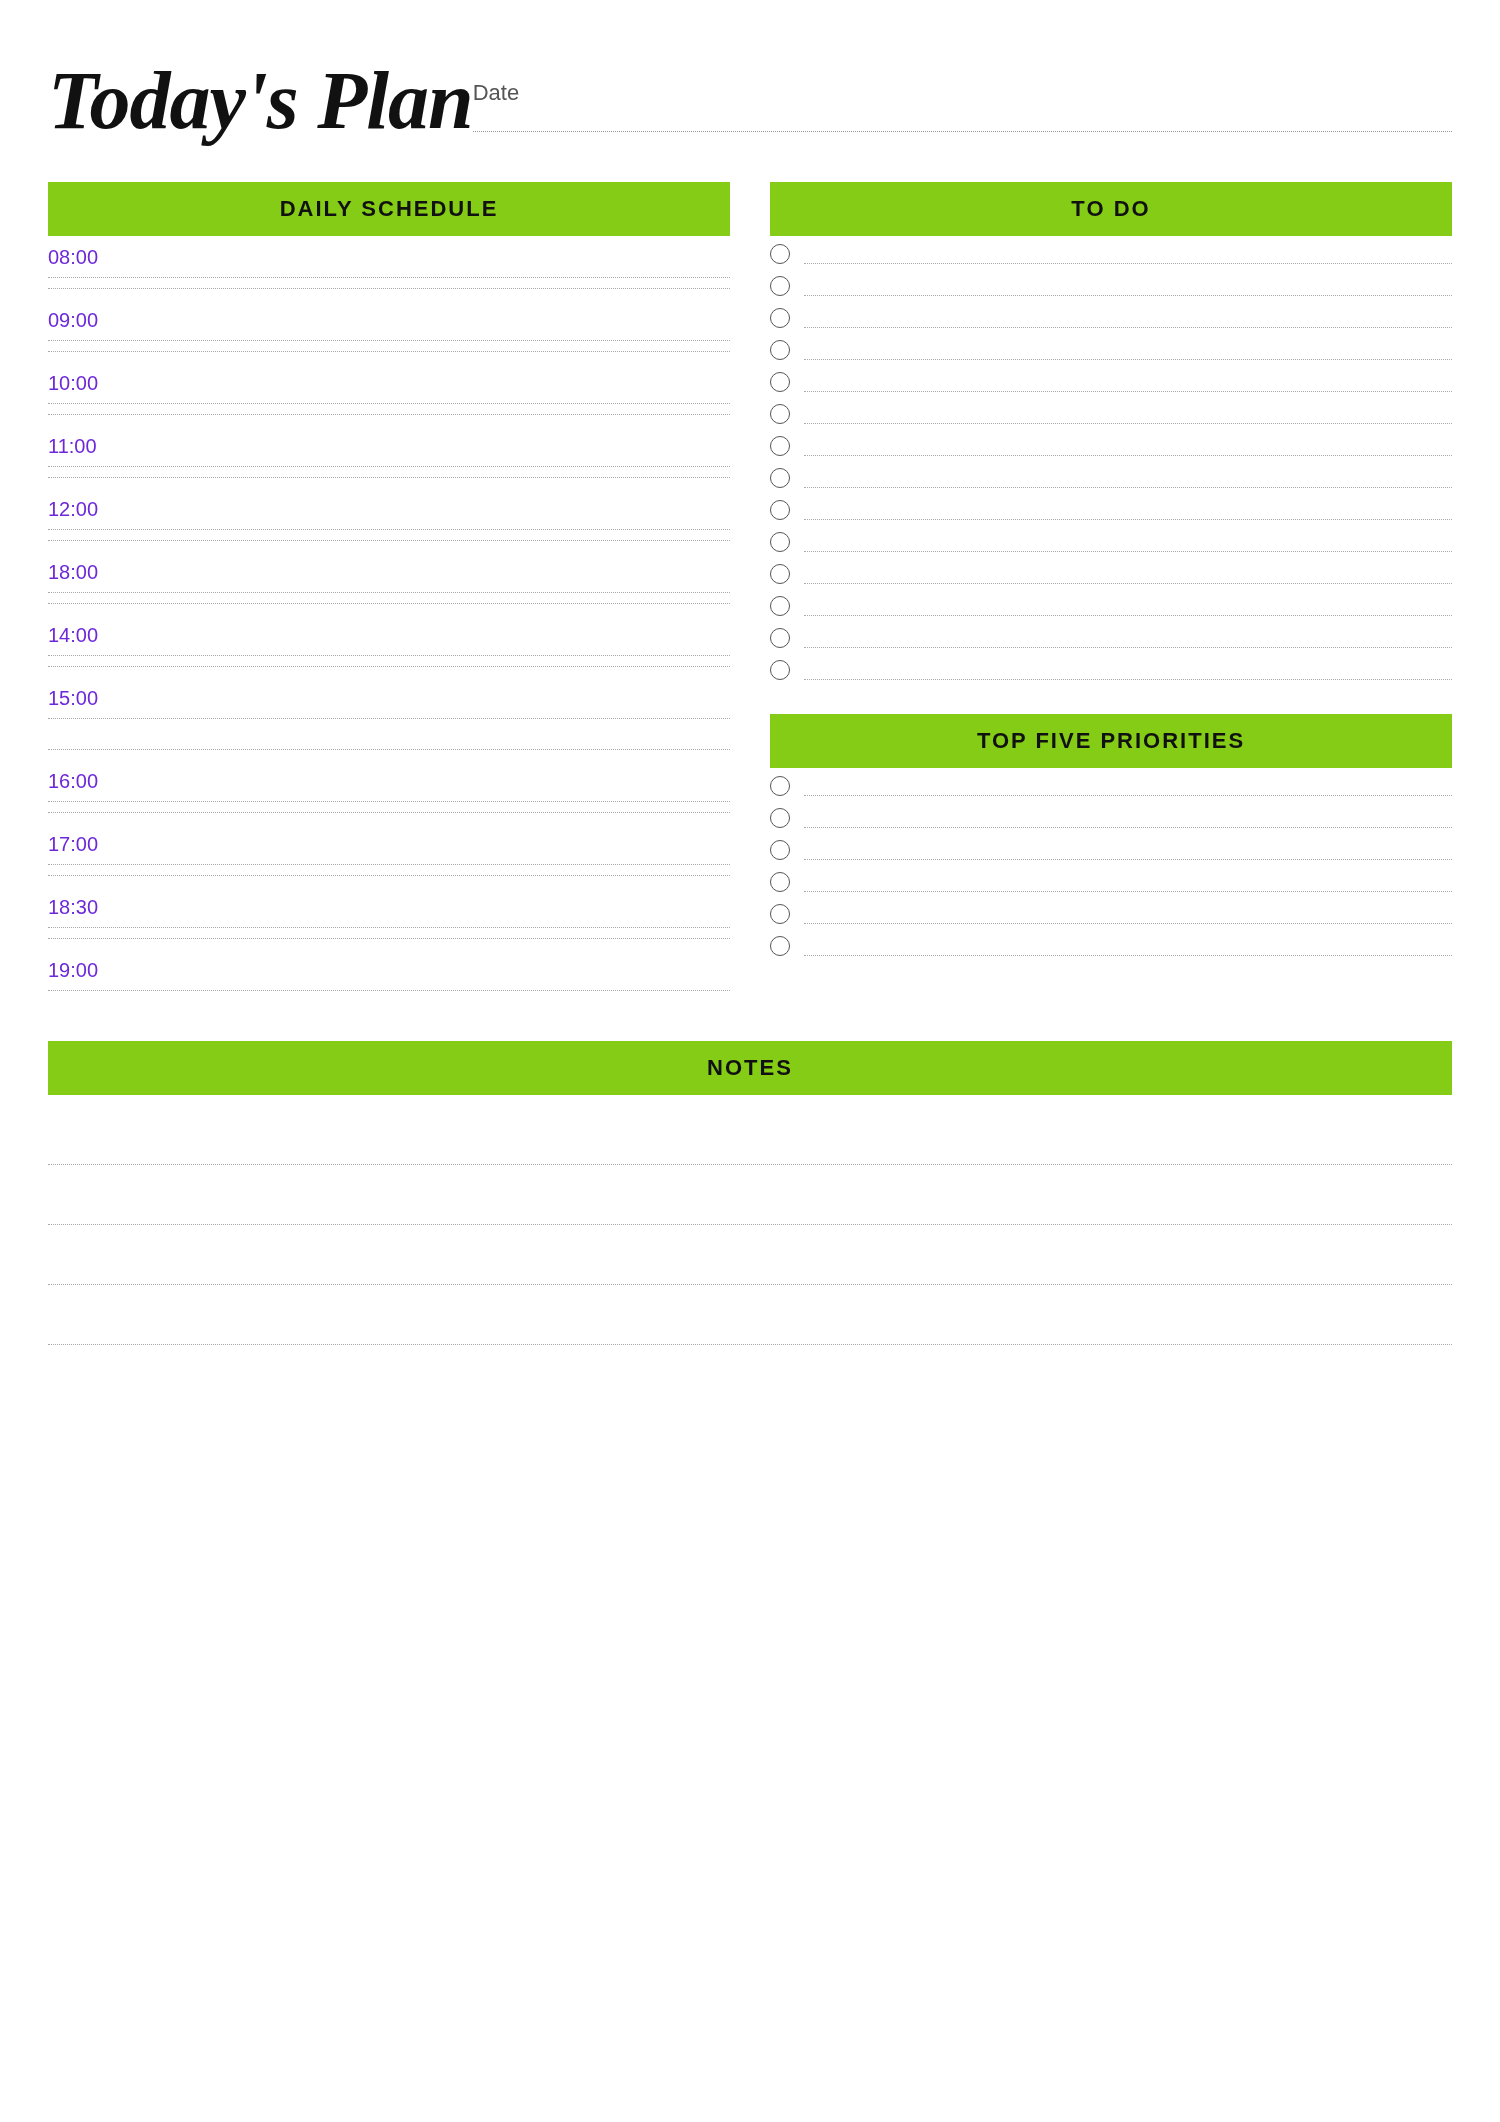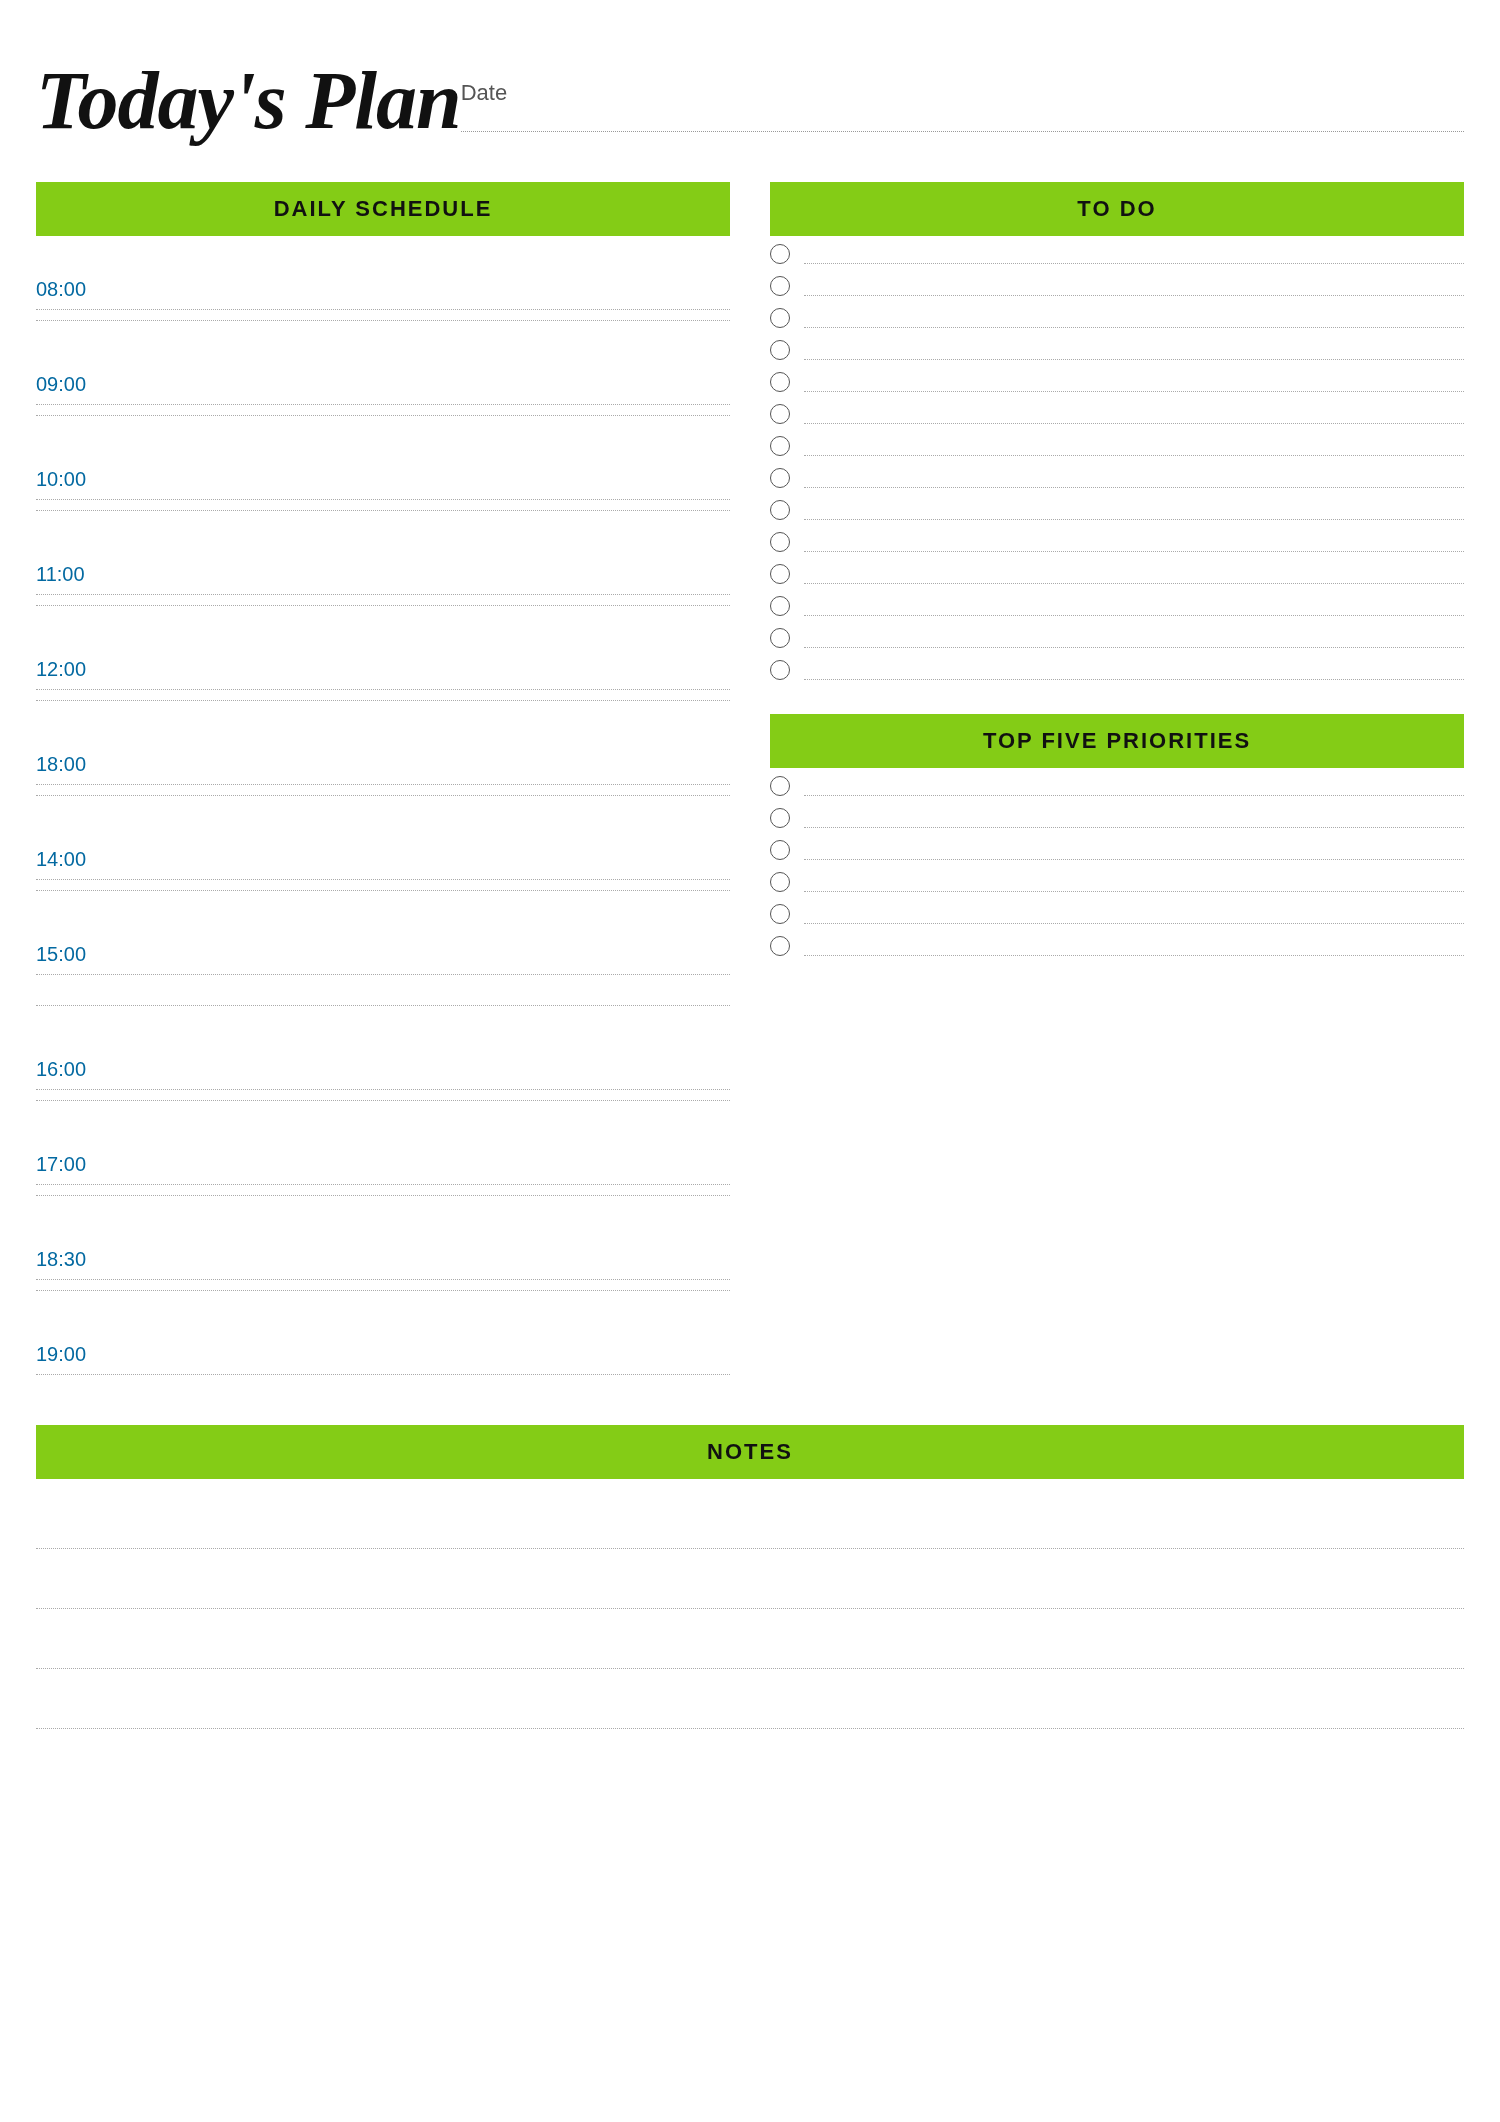--- a/index.html
+++ b/index.html
@@ -12,21 +12,21 @@
       background: #fff;
       font-family: Arial, sans-serif;
       width: 1500px;
       min-height: 2122px;
     }
 
     .page {
       width: 1500px;
       min-height: 2122px;
       background: #fff;
-      padding: 60px 36px;
+      padding: 60px 48px;
     }
 
     
     .header {
       display: flex;
       align-items: flex-start;
       margin-bottom: 40px;
     }
 
     .date-field {
@@ -73,24 +73,23 @@
       margin-bottom: 0;
     }
 
     
     .schedule-item {
       padding: 10px 0 0 0;
     }
 
     .schedule-time {
       font-size: 20px;
-      color: #0369a1;
+      color: #6d28d9;
       display: block;
       margin-bottom: 8px;
-      margin-top: 32px;
     }
 
     .dotted-line {
       border-bottom: 1px dotted #aaa;
       width: 100%;
       margin-bottom: 10px;
     }
 
     
     .todo-item {

